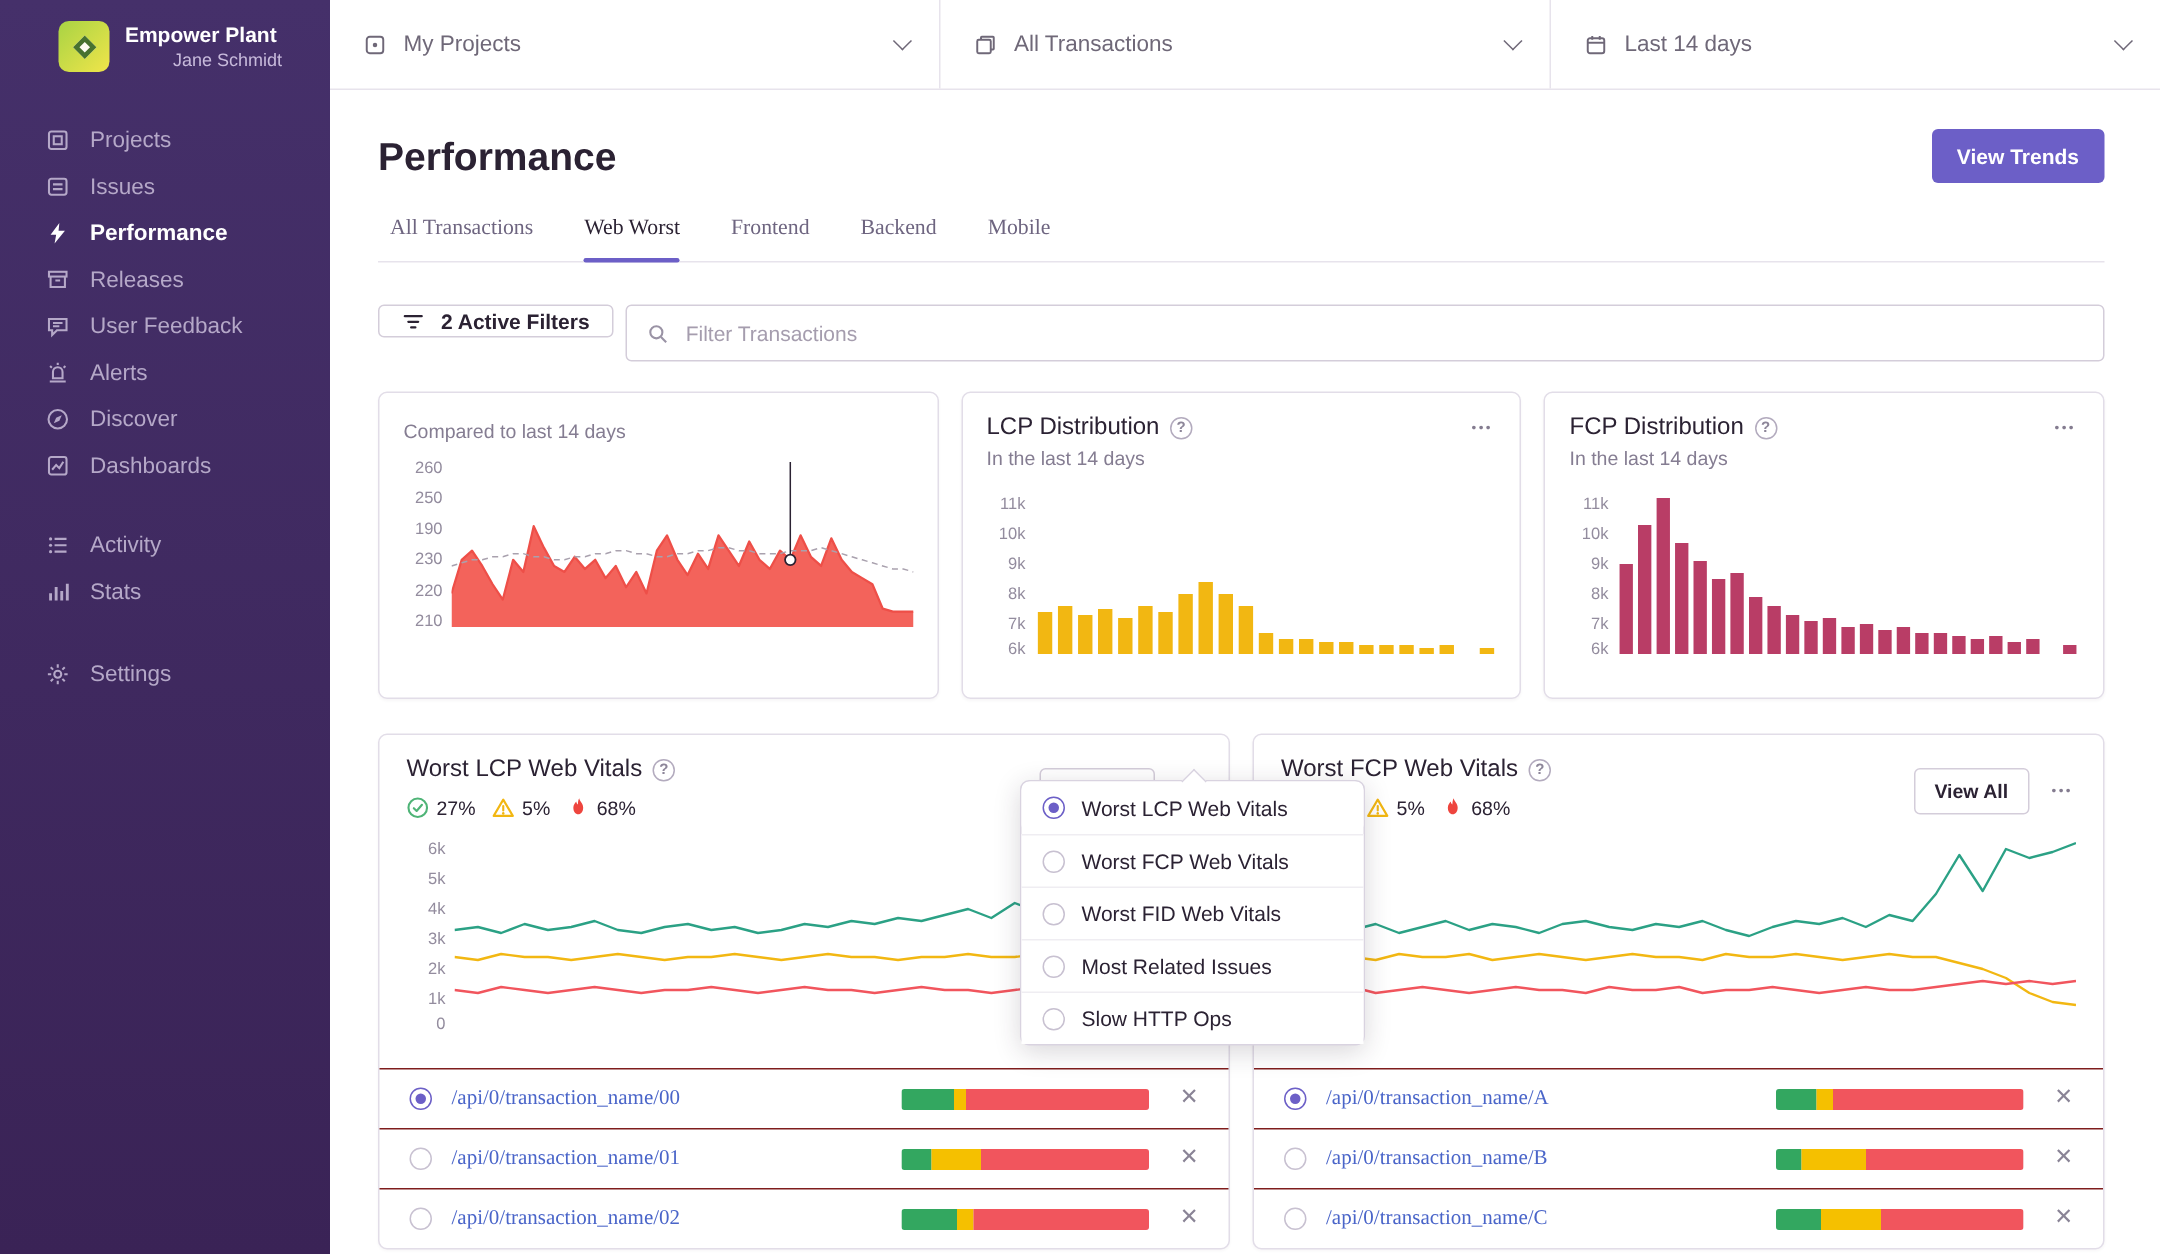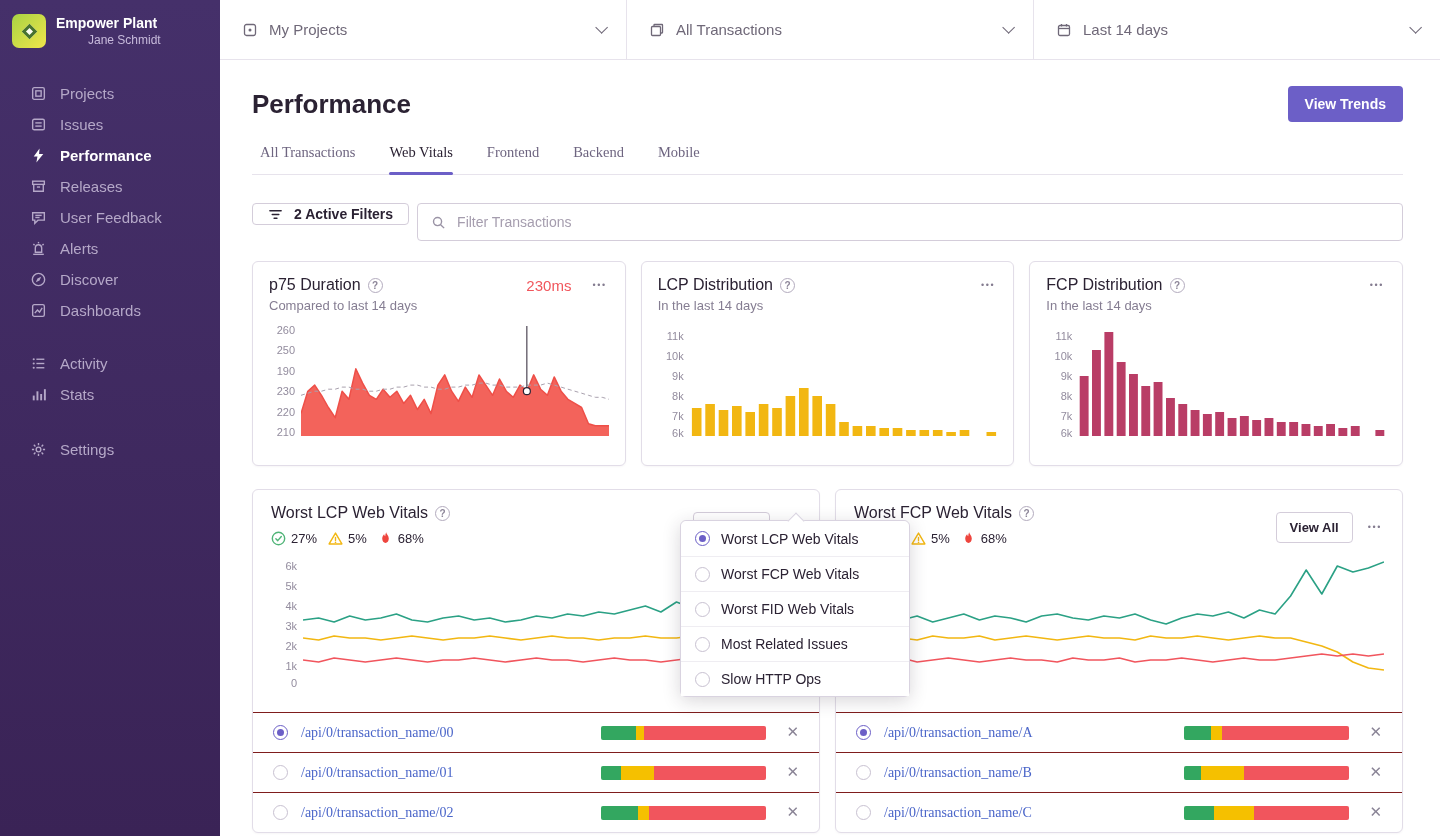--- a/index.html
+++ b/index.html
@@ -2,21 +2,21 @@
 <html><head>
 <meta charset="utf-8">
 <style>
   * { box-sizing: border-box; }
   html,body { margin:0; padding:0; width:1440px; height:836px; overflow:hidden;
     font-family:"Liberation Sans","DejaVu Sans",sans-serif; background:#fff; color:#2b2233; }
   .app { display:flex; width:100%; height:100%; }
 
   
   .sidebar { width:220px; flex:0 0 220px; background:linear-gradient(180deg,#45306a 0%,#3a2356 100%); color:#b5a8c8; }
-  .org { display:flex; align-items:center; gap:10px; padding:14px 12px 10px; cursor:pointer; }
+  .org { display:flex; align-items:center; gap:10px; padding:14px 32px 10px; cursor:pointer;justify-content:flex-end; }
   .logo { width:34px; height:34px; border-radius:7px; background:linear-gradient(135deg,#a8d344,#f0e54a); display:flex; align-items:center; justify-content:center; flex:0 0 34px; }
   .logo .diamond { width:11px; height:11px; background:#fdfdf2; border:3px solid #47722f; transform:rotate(45deg); }
   .org-name { font-size:14px; font-weight:700; color:#fff; }
   .user-name { font-size:12px; color:#c7badb; margin-top:2px;margin-left:32px; }
   .nav { display:flex; flex-direction:column; margin-top:20px; }
   .nav.secondary { margin-top:22px; }
   .nav.tertiary { margin-top:24px; }
   .nav-item { display:flex; align-items:center; gap:13px; padding:7px 10px 7px 30px; font-size:15px; color:#b5a8c8; cursor:pointer; text-decoration:none; }
   .nav-item.active { color:#ffffff; font-weight:600; }
   .nicon { width:17px; height:17px; display:flex; }
@@ -270,21 +270,21 @@
 
     <div class="content">
 
       <div class="page-head">
         <h1 class="page-title">Performance</h1>
         <button class="btn-trends">View Trends</button>
       </div>
 
       <div class="tabs">
         <div class="tab">All Transactions</div>
-        <div class="tab active">Web Vitals</div>
+        <div class="tab active">Web Worst</div>
         <div class="tab">Frontend</div>
         <div class="tab">Backend</div>
         <div class="tab">Mobile</div>
       </div>
 
       <div class="filter-row">
         <button class="btn-filters">
           <svg viewBox="0 0 16 16">
               <line x1="2" y1="4" x2="14" y2="4"></line>
               <line x1="4.5" y1="8" x2="11.5" y2="8"></line>
@@ -297,26 +297,20 @@
               <circle cx="7" cy="7" r="4.3"></circle>
               <line x1="10.3" y1="10.3" x2="14" y2="14"></line>
             </svg>
           <input type="text" placeholder="Filter Transactions" style="">
         </div>
       </div>
 
       <div class="row1">
 
         <div class="card mini-card">
-          <div class="card-top">
-            <span class="card-title">p75 Duration</span>
-            <span class="help-icon"></span>
-            <span class="p75-value">230ms</span>
-            <span class="ellipsis-icon"></span>
-          </div>
           <div class="card-sub">Compared to last 14 days</div>
           <div class="mini-chart">
               <span class="tick" style="top: 6.10909px;">260</span>
               <span class="tick" style="top: 26.4727px;">250</span>
               <span class="tick" style="top: 46.8364px;">190</span>
               <span class="tick" style="top: 67.2px;">230</span>
               <span class="tick" style="top: 87.5636px;">220</span>
               <span class="tick" style="top: 107.927px;">210</span>
               <svg width="308" height="112" viewBox="0 0 308 112" class="plot" style="left: 32px;">
                 <polygon points="0,112 0.0,89.6 6.8,67.2 13.7,61.1 20.5,71.3 27.4,83.5 34.2,93.7 41.1,67.2 47.9,75.3 54.8,44.8 61.6,59.1 68.4,71.3 75.3,75.3 82.1,65.2 89.0,73.3 95.8,67.2 102.7,79.4 109.5,71.3 116.4,85.5 123.2,75.3 130.0,89.6 136.9,61.1 143.7,50.9 150.6,67.2 157.4,77.4 164.3,63.1 171.1,73.3 178.0,50.9 184.8,61.1 191.6,71.3 198.5,55.0 205.3,67.2 212.2,73.3 219.0,61.1 225.9,67.2 232.7,50.9 239.6,65.2 246.4,71.3 253.2,52.9 260.1,67.2 266.9,75.3 273.8,79.4 280.6,83.5 287.5,99.8 294.3,101.8 301.2,101.8 308.0,101.8 308,112" fill="#f3635b"></polygon>

